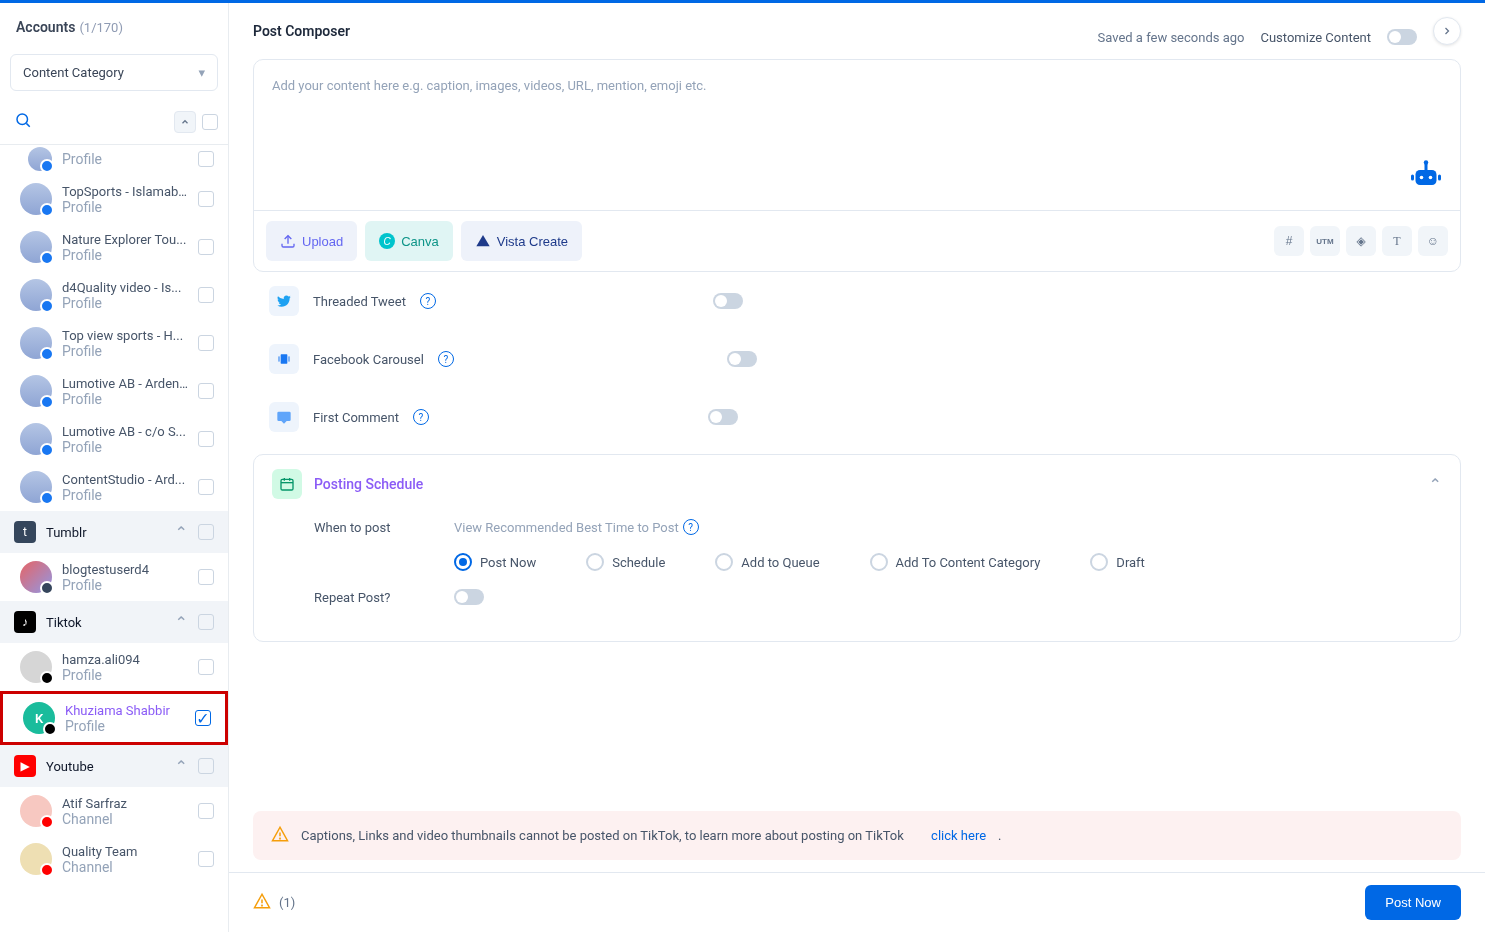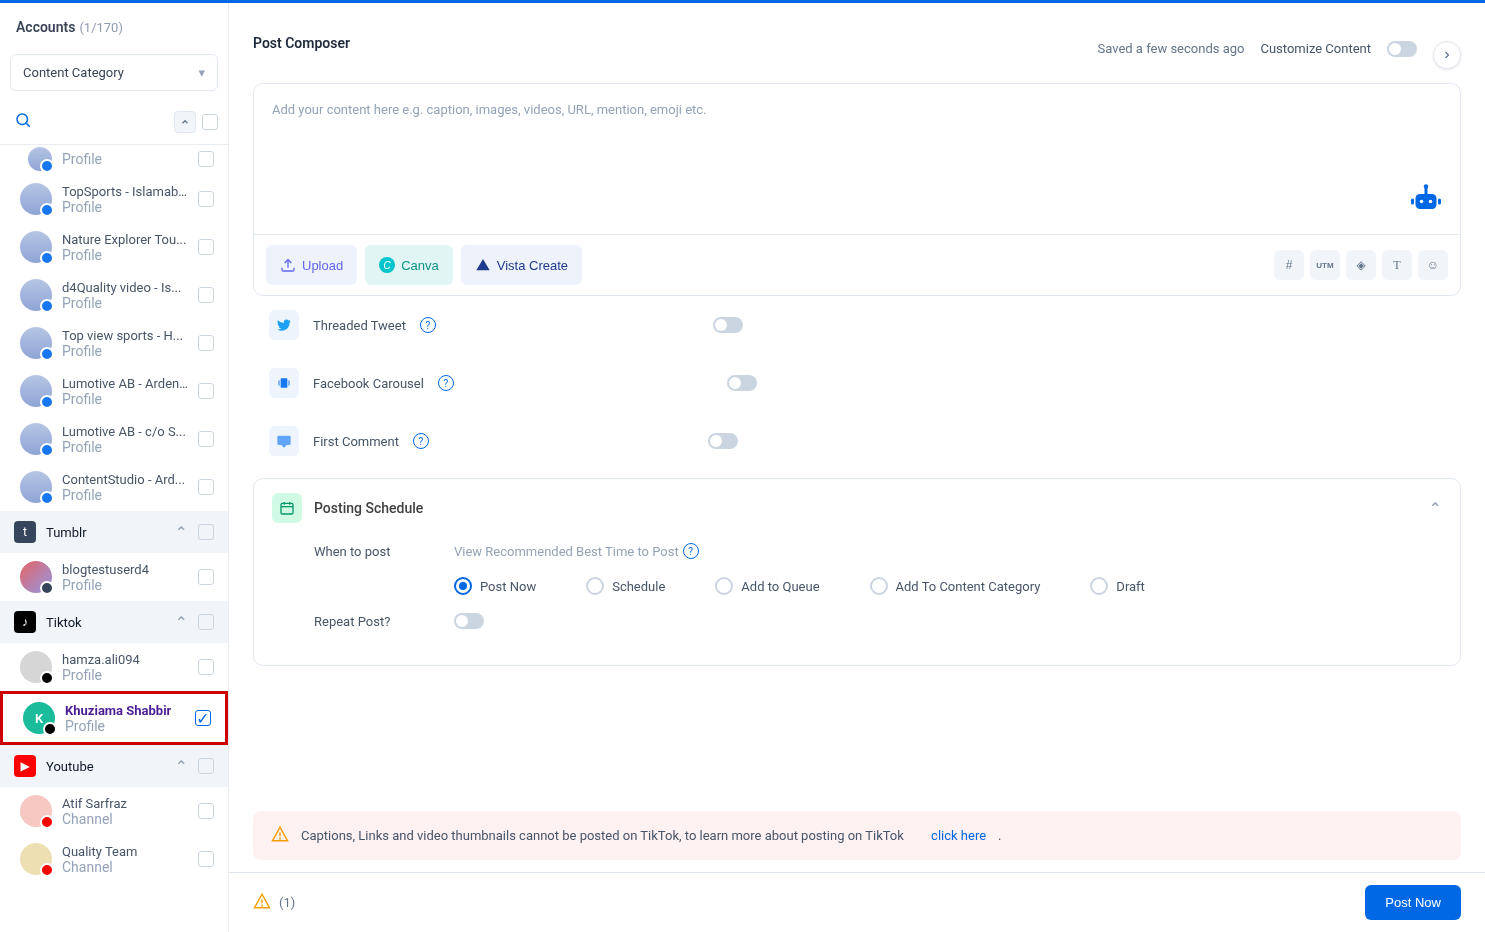--- a/index.html
+++ b/index.html
@@ -25,36 +25,36 @@
 .account-avatar.tk2 { background: #1abc9c; }
 .account-avatar.yt1 { background: #f7c8c1; }
 .account-avatar.yt2 { background: #eedfb3; }
 .avatar-badge { position: absolute; bottom: -2px; right: -2px; width: 14px; height: 14px; border-radius: 50%; border: 2px solid #fff; }
 .badge-fb { background: #1877f2; }
 .badge-tumblr { background: #35465c; }
 .badge-tiktok { background: #000; }
 .badge-yt { background: #ff0000; }
 .account-info { flex: 1; min-width: 0; }
 .account-name { font-size: 13px; color: #475569; white-space: nowrap; overflow: hidden; text-overflow: ellipsis; }
-.account-name.selected { font-weight: 700; color: #4c1d95; }
+.account-name.selected { font-weight: 400; color: #8b5cf6; }
 .account-type { font-size: 14px; color: #94a3b8; }
 .account-check { width: 16px; height: 16px; border: 1px solid #cbd5e1; border-radius: 3px; flex-shrink: 0; }
 .account-check.checked { background: #fff; border-color: #0068e5; display:flex; align-items:center; justify-content:center; color:#0068e5; }
 .group-header { display: flex; align-items: center; padding: 10px 14px; gap: 10px; background: #f1f4f8; }
 .group-icon { width: 22px; height: 22px; border-radius: 4px; display: flex; align-items: center; justify-content: center; font-size: 12px; color: #fff; }
 .gi-tumblr { background: #35465c; }
 .gi-tiktok { background: #000; color:#fff; }
 .gi-youtube { background: #ff0000; }
 .group-name { flex: 1; font-size: 13px; color: #0f172a; }
 .chevron { color: #94a3b8; cursor:pointer; }
 .highlight-box { border: 3px solid #cc0000; }
 .main { flex: 1; display: flex; flex-direction: column; overflow: hidden; }
 .main-header { display: flex; align-items: center; justify-content: space-between; padding: 14px 24px; }
 .main-title { font-size: 14px; font-weight: 600; color: #1e293b; }
-.header-right { display: flex; align-items: flex-start; gap: 16px; margin-top: 24px; }
+.header-right { display: flex; align-items: flex-end; gap: 16px; }
 .saved-text { font-size: 13px; color: #64748b; }
 .customize-label { font-size: 13px; color: #475569; }
 .toggle { width: 30px; height: 16px; background: #cbd5e1; border-radius: 8px; position: relative; cursor: pointer; }
 .toggle::after { content: ''; position: absolute; width: 12px; height: 12px; background: #fff; border-radius: 50%; top: 2px; left: 2px; }
 .circle-btn { width: 28px; height: 28px; border-radius: 50%; background: #fff; box-shadow: 0 1px 3px rgba(0,0,0,0.1); display:flex; align-items:center; justify-content:center; color:#64748b; cursor:pointer; border:1px solid #e2e8f0;}
 .composer-body { padding: 0 24px 24px; overflow-y: auto; flex: 1; }
 .editor-card { border: 1px solid #e2e8f0; border-radius: 10px; overflow: hidden; }
 .editor-area { min-height: 150px; padding: 18px; position: relative; }
 .editor-placeholder { color: #94a3b8; font-size: 13px; }
 .robot-icon { position: absolute; bottom: 12px; right: 16px; color: #0068e5; }
@@ -68,21 +68,21 @@
 .tool-icon { width: 30px; height: 30px; background: #f1f5f9; border-radius: 6px; display:flex; align-items:center; justify-content:center; color:#64748b; font-size:12px; cursor:pointer; border:none; }
 .option-row { display: flex; align-items: center; padding: 14px 16px; gap: 14px; }
 .opt-icon { width: 30px; height: 30px; border-radius: 6px; background: #eef4fc; display:flex; align-items:center; justify-content:center; }
 .opt-label { font-size: 13px; color: #475569; }
 .help-icon { width: 16px; height: 16px; border: 1.5px solid #0068e5; border-radius: 50%; color: #0068e5; font-size: 10px; display:inline-flex; align-items:center; justify-content:center; cursor:pointer; }
 .small-toggle { width: 30px; height: 16px; background: #cbd5e1; border-radius: 8px; position: relative; margin-left: auto; margin-right: 0; cursor:pointer;}
 .small-toggle::after { content:''; position:absolute; width:12px; height:12px; background:#fff; border-radius:50%; top:2px; left:2px; }
 .schedule-card { border: 1px solid #e2e8f0; border-radius: 10px; margin-top: 8px; }
 .schedule-header { display: flex; align-items: center; padding: 14px 18px; gap: 12px; }
 .sched-icon { width: 30px; height: 30px; background: #d1fae5; border-radius: 6px; display:flex; align-items:center; justify-content:center; color:#059669;}
-.sched-title { font-size: 14px; font-weight: 500; color: #404040; flex: 1; }
+.sched-title { font-size: 14px; font-weight: 500; color: #8b5cf6; flex: 1; }
 .schedule-body { padding: 6px 18px 18px 60px; }
 .sched-row { display: flex; align-items: center; margin-bottom: 18px; }
 .sched-label { font-size: 13px; color: #475569; width: 140px; }
 .best-time { font-size: 13px; color: #94a3b8; display:flex; align-items:flex-end; gap:4px;}
 .radio-group { display: flex; gap: 50px; margin-bottom: 18px; }
 .radio-item { display: flex; align-items: center; gap: 8px; cursor:pointer; }
 .radio-circle { width: 18px; height: 18px; border: 2px solid #cbd5e1; border-radius: 50%; display:flex; align-items:center; justify-content:center;}
 .radio-circle.active { border-color: #0068e5; }
 .radio-circle.active::after { content:''; width:8px; height:8px; background:#0068e5; border-radius:50%; }
 .radio-label { font-size: 13px; color: #475569; }

